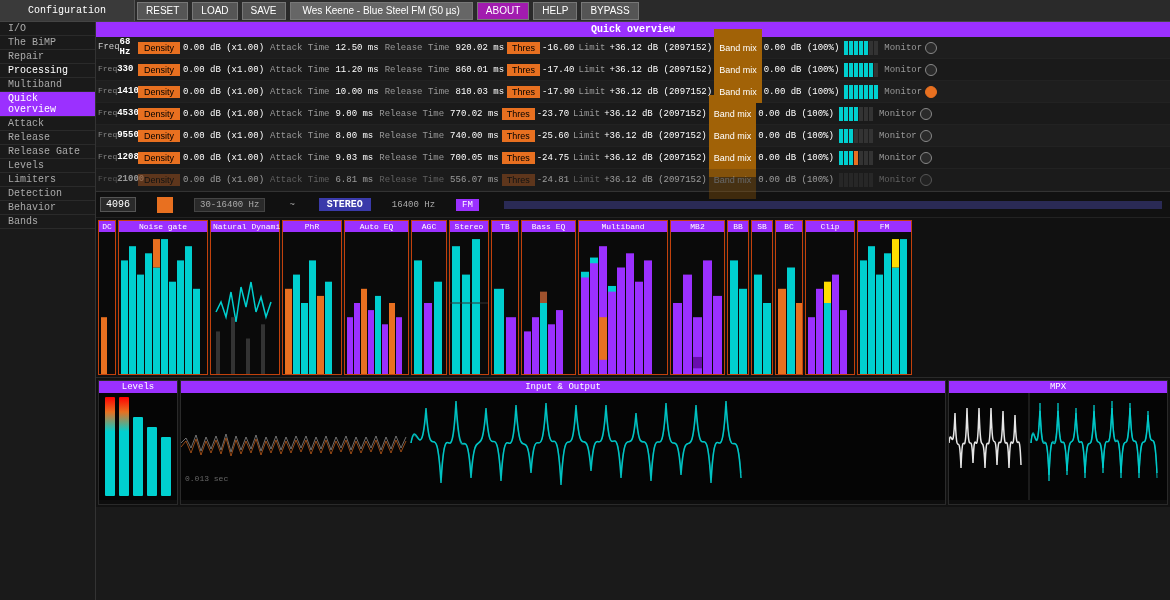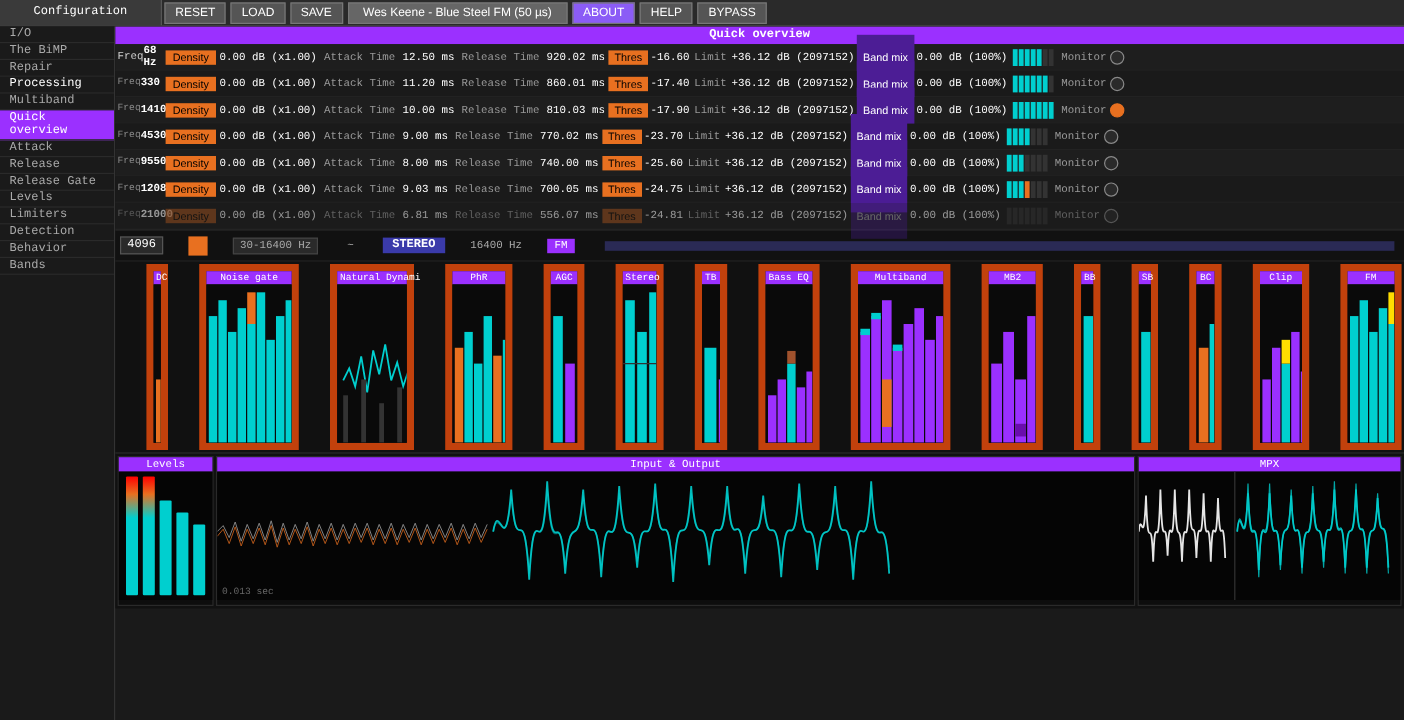--- a/index.html
+++ b/index.html
@@ -40,21 +40,21 @@
       font-size: 10px;
       cursor: pointer;
       height: 18px;
       text-align: center;
     }
     .top-btn.preset {
       background: #666;
       color: #fff;
       padding: 1px 12px;
     }
-    .top-btn.about { background: #8b5cf6; }
+    .top-btn.about { background: #a21caf; }
     .top-btn.help { background: #555; }
     .top-btn.bypass { background: #555; }
 
     
     .main-layout {
       display: flex;
       height: calc(600px - 22px);
     }
 
     
@@ -163,21 +163,21 @@
       color: #999;
       font-size: 9px;
       margin: 0 2px;
     }
     .limit-val {
       color: #fff;
       font-size: 9px;
       margin: 0 2px;
     }
     .bandmix-btn {
-      background: #4c1d95;
+      background: #a16207;
       color: #fff;
       padding: 14px 5px;
       font-size: 9px;
       border: none;
       cursor: pointer;
     }
     .bandmix-val {
       color: #fff;
       font-size: 9px;
       margin: 0 2px;
@@ -254,22 +254,21 @@
       display: flex;
       gap: 2px;
       padding: 2px;
       border-top: 1px solid #222;
     }
 
     .viz-module {
       display: flex;
       flex-direction: column;
       background: #0d0d0d;
-      border: 6px solid #c2410c;
-      margin-left: 24px;
+      border: 1px solid #c2410c;
     }
     .viz-module-label {
       background: #9b30ff;
       color: #fff;
       font-size: 8px;
       text-align: center;
       padding: 1px 2px;
       white-space: nowrap;
     }
     .viz-module-body {
@@ -357,21 +356,21 @@
     .panel-body {
       flex: 1;
       background: #050505;
       position: relative;
       overflow: hidden;
       height: calc(100% - 16px);
     }
 
     .timestamp {
       position: absolute;
-      bottom: 2px;
+      bottom: 17px;
       left: 4px;
       color: #666;
       font-size: 8px;
     }
   </style>
 </head>
 <body>
 
 <div class="top-bar">
   <div class="top-bar-config">Configuration</div>
@@ -685,20 +684,35 @@
             <rect x="2" y="40%" width="7" height="60%" fill="#e87020"></rect>
             <rect x="10" y="30%" width="7" height="70%" fill="#00cfcf"></rect>
             <rect x="18" y="50%" width="7" height="50%" fill="#00cfcf"></rect>
             <rect x="26" y="20%" width="7" height="80%" fill="#00cfcf"></rect>
             <rect x="34" y="45%" width="7" height="55%" fill="#e87020"></rect>
             <rect x="42" y="35%" width="7" height="65%" fill="#00cfcf"></rect>
           </svg>
         </div>
       </div>
 
+      <div class="viz-module aeq-module">
+        <div class="viz-module-label">Auto EQ</div>
+        <div class="viz-module-body">
+          <svg width="100%" height="100%">
+            <rect x="2" y="60%" width="6" height="40%" fill="#9b30ff"></rect>
+            <rect x="9" y="50%" width="6" height="50%" fill="#9b30ff"></rect>
+            <rect x="16" y="40%" width="6" height="60%" fill="#e87020"></rect>
+            <rect x="23" y="55%" width="6" height="45%" fill="#9b30ff"></rect>
+            <rect x="30" y="45%" width="6" height="55%" fill="#00cfcf"></rect>
+            <rect x="37" y="65%" width="6" height="35%" fill="#9b30ff"></rect>
+            <rect x="44" y="50%" width="6" height="50%" fill="#e87020"></rect>
+            <rect x="51" y="60%" width="6" height="40%" fill="#9b30ff"></rect>
+          </svg>
+        </div>
+      </div>
 
       <div class="viz-module agc-module">
         <div class="viz-module-label">AGC</div>
         <div class="viz-module-body">
           <svg width="100%" height="100%">
             <rect x="2" y="20%" width="8" height="80%" fill="#00cfcf"></rect>
             <rect x="12" y="50%" width="8" height="50%" fill="#9b30ff"></rect>
             <rect x="22" y="35%" width="8" height="65%" fill="#00cfcf"></rect>
           </svg>
         </div>

